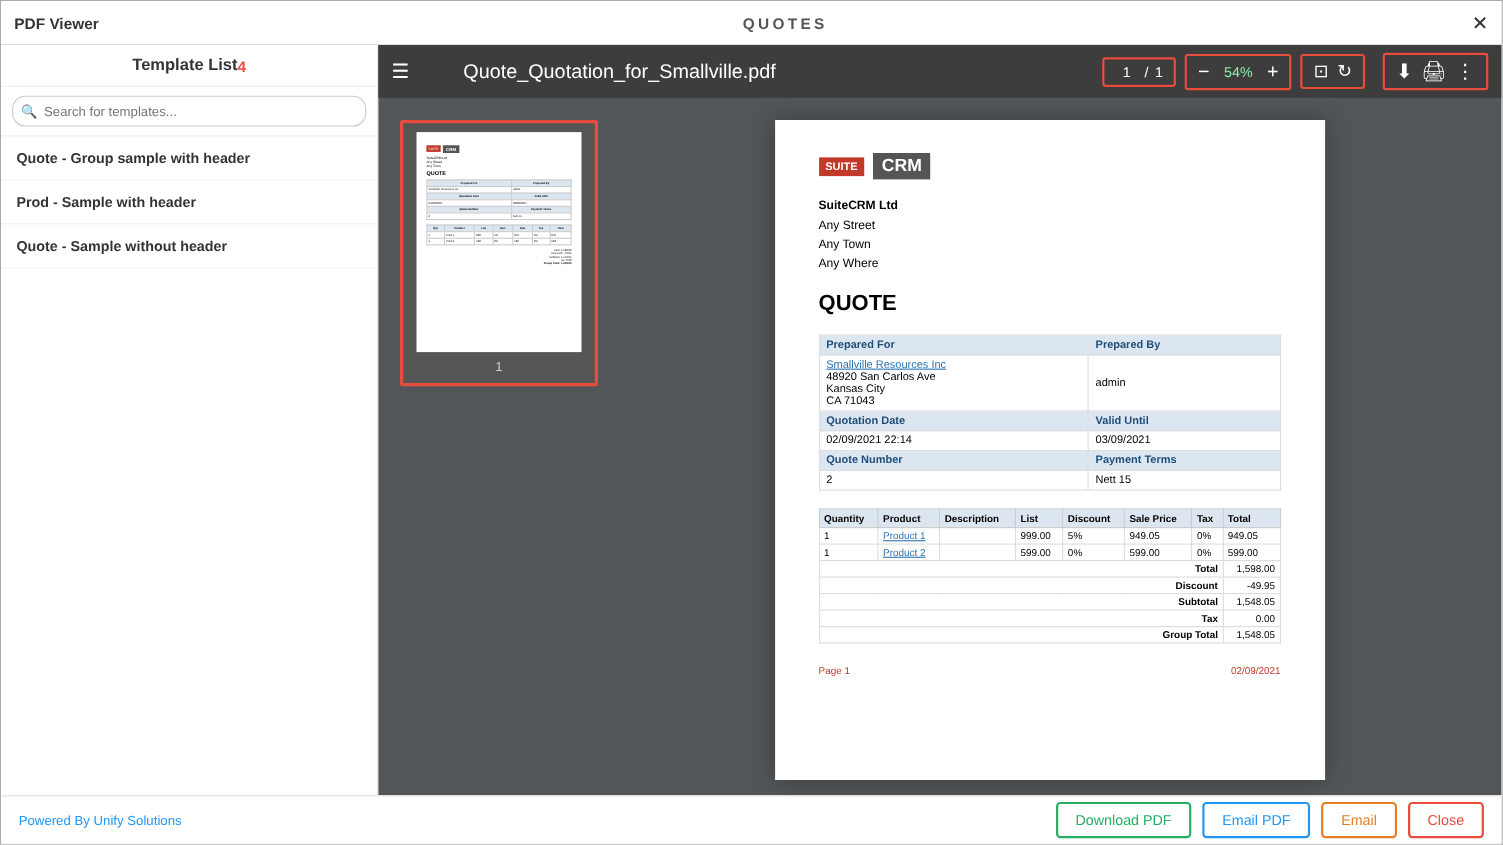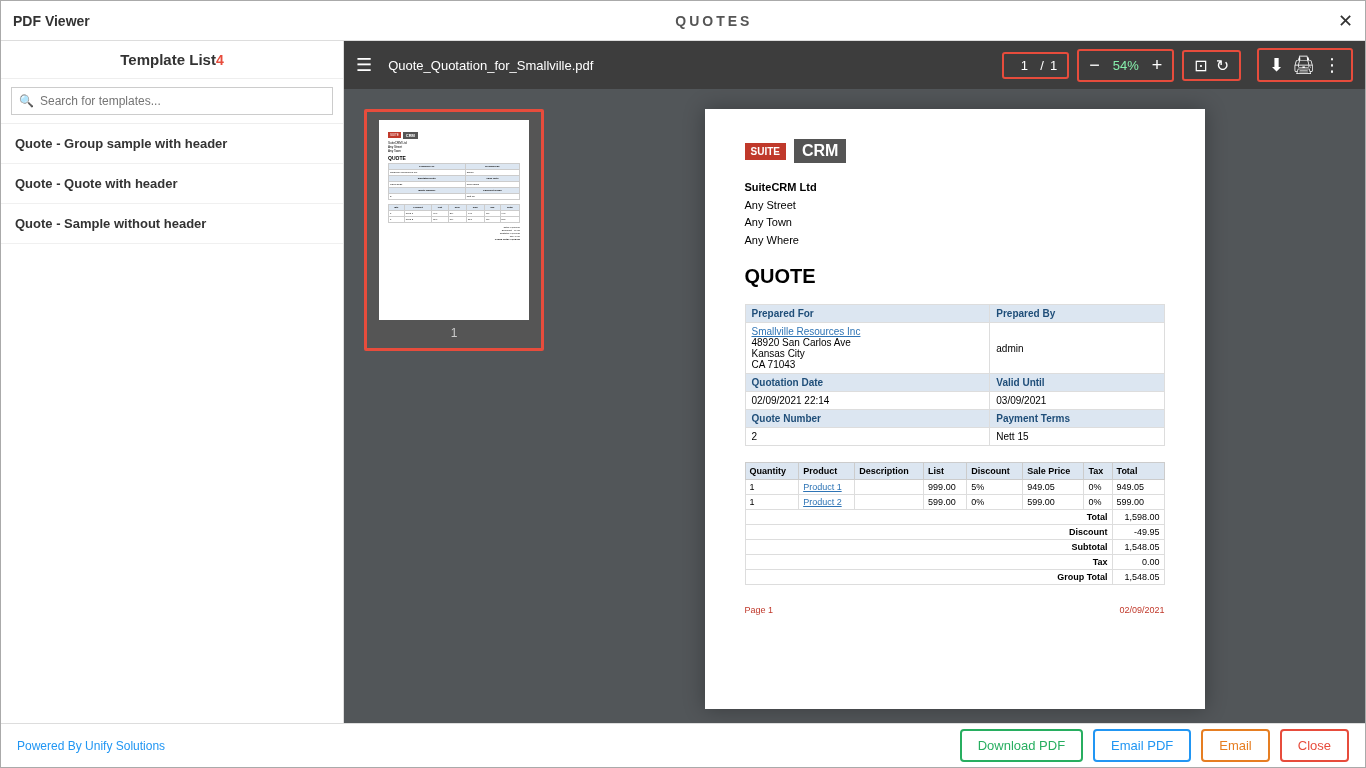--- a/index.html
+++ b/index.html
@@ -15,34 +15,34 @@
 
     
     .main { display: flex; flex: 1; overflow: hidden; }
 
     
     .sidebar { width: 343px; border-right: 1px solid #ddd; display: flex; flex-direction: column; background: #fff; flex-shrink: 0; }
     .sidebar-header { display: flex; align-items: center; justify-content: center; padding: 10px 12px; border-bottom: 1px solid #eee; }
     .sidebar-title { font-size: 15px; font-weight: bold; color: #333; }
     .sidebar-count { color: #e74c3c; font-size: 14px; font-weight: bold; }
     .sidebar-search { padding: 8px 10px; border-bottom: 1px solid #eee; }
-    .sidebar-search input { width: 100%; padding: 6px 10px 6px 28px; border: 1px solid #ccc; border-radius: 0; font-size: 12px; background: #fff; color: #999; }
+    .sidebar-search input { width: 100%; padding: 6px 10px 6px 28px; border: 1px solid #ccc; border-radius: 12px; font-size: 12px; background: #fff; color: #999; }
     .search-wrapper { position: relative; }
     .search-icon { position: absolute; left: 8px; top: 50%; transform: translateY(-50%); color: #aaa; font-size: 12px; }
     .template-list { flex: 1; overflow-y: auto; font-weight: bold; }
     .template-item { padding: 12px 14px; border-bottom: 1px solid #f0f0f0; cursor: pointer; color: #333; font-size: 13px; }
     .template-item.active { background: #555; color: #fff; }
 
     
     .pdf-area { flex: 1; display: flex; flex-direction: column; background: #525659; }
 
     
     .pdf-toolbar { background: #3d3d3d; display: flex; align-items: center; padding: 0 12px; height: 48px; color: #fff; gap: 8px; position: relative; }
     .toolbar-menu-icon { font-size: 18px; cursor: pointer; margin-right: 8px; }
-    .toolbar-filename { font-size: 13px; color: #fff; margin-right: auto; }
+    .toolbar-filename { font-size: 18px; color: #fff; margin-right: auto; margin-left: 33px; }
     .toolbar-pages { display: flex; align-items: center; gap: 6px; border: 2px solid #e74c3c; padding: 4px 10px; border-radius: 3px; }
     .page-input { background: transparent; border: none; color: #fff; width: 20px; text-align: center; font-size: 13px; }
     .page-sep { color: #fff; }
     .page-total { color: #fff; }
     .toolbar-zoom { display: flex; align-items: center; gap: 6px; border: 2px solid #e74c3c; padding: 4px 10px; border-radius: 3px; }
     .zoom-btn { background: none; border: none; color: #fff; font-size: 18px; cursor: pointer; }
     .zoom-val { color: #86efac; font-size: 13px; min-width: 40px; text-align: center; }
     .toolbar-view-icons { display: flex; align-items: center; gap: 8px; border: 2px solid #e74c3c; padding: 4px 10px; border-radius: 3px; }
     .view-icon { color: #fff; font-size: 16px; cursor: pointer; }
     .toolbar-right { display: flex; align-items: center; gap: 8px; border: 2px solid #e74c3c; padding: 4px 10px; border-radius: 3px; margin-left: 8px; }
@@ -121,21 +121,21 @@
         <span class="sidebar-count">4</span>
       </div>
       <div class="sidebar-search">
         <div class="search-wrapper">
           <span class="search-icon">🔍</span>
           <input type="text" placeholder="Search for templates..." style="">
         </div>
       </div>
       <div class="template-list">
         <div class="template-item">Quote - Group sample with header</div>
-        <div class="template-item">Quote - Quote with header</div>
+        <div class="template-item">Prod - Sample with header</div>
         <div class="template-item">Quote - Sample without header</div>
       </div>
     </div>
 
     <div class="pdf-area">
 
       <div class="pdf-toolbar">
         <span class="toolbar-menu-icon">☰</span>
         <span class="toolbar-filename">Quote_Quotation_for_Smallville.pdf</span>
 

